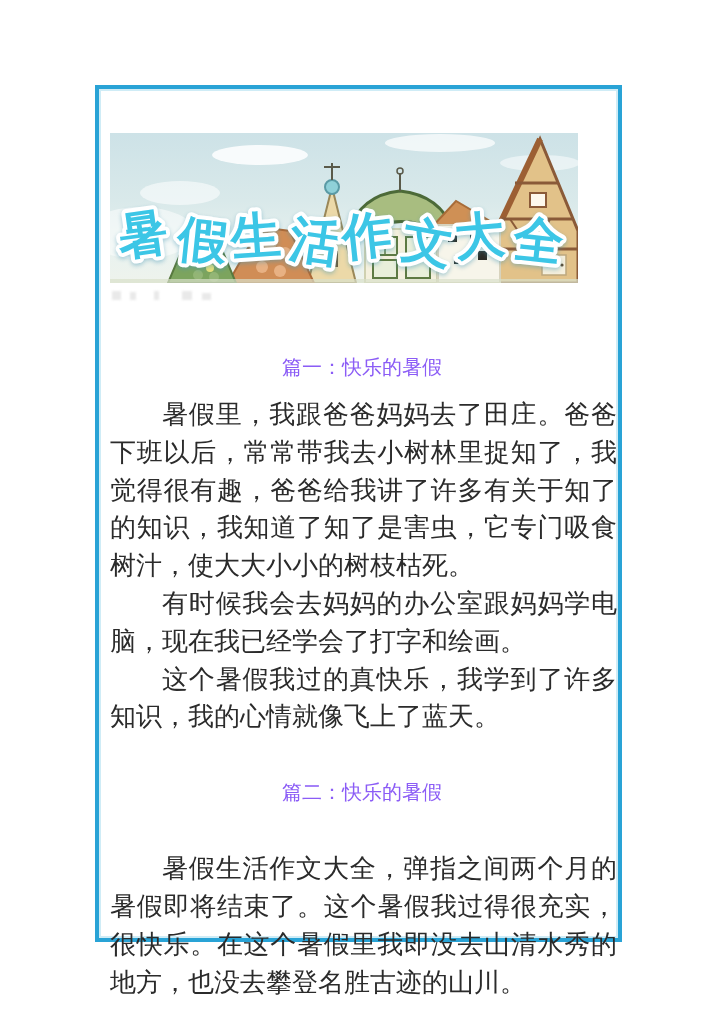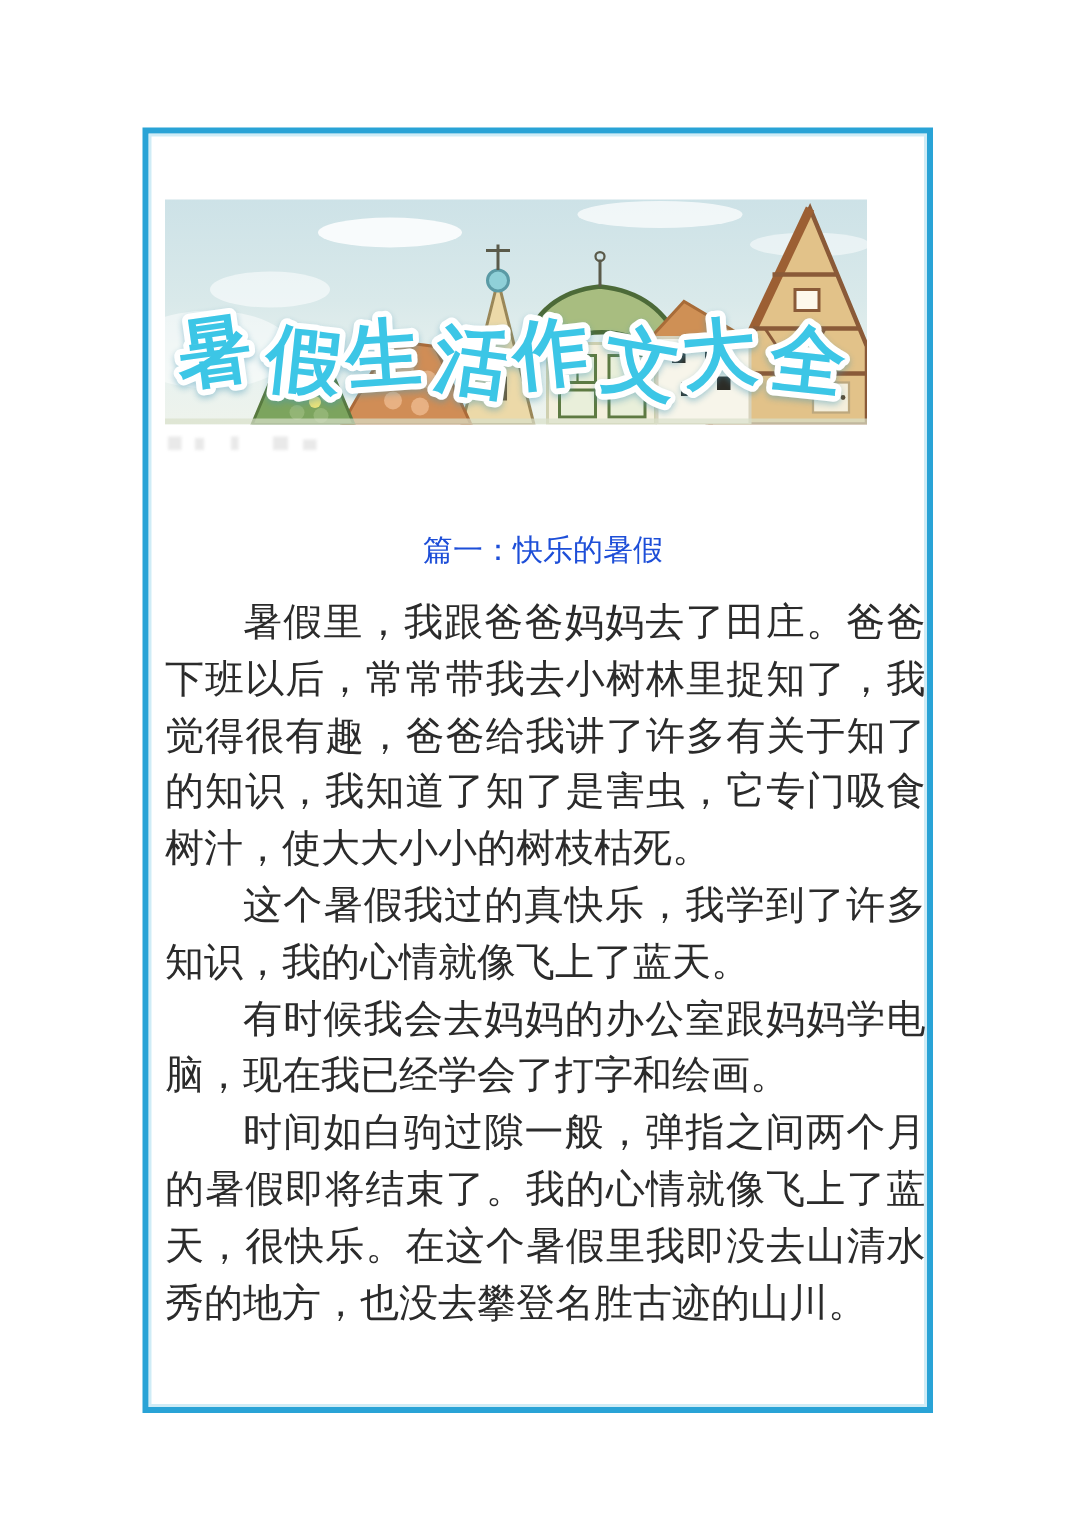--- a/index.html
+++ b/index.html
@@ -31,21 +31,21 @@
       linear-gradient(#888,#888) 72px 2px/10px 9px no-repeat,
       linear-gradient(#888,#888) 92px 4px/9px 7px no-repeat;
     filter:blur(1px);
   }
 
   
   .section-heading {
     margin-top:50px; margin-bottom:15px;
     text-align:center;
     font-size:20px; font-weight:400; line-height:28px;
-    color:#1d4ed8;
+    color:#8b5cf6;
   }
   .section-heading.first { margin-top:50px; }
   .section-heading.second { margin-top:42px; margin-bottom:44px; }
 
   .body-paragraph {
     font-size:26px; line-height:37.8px; color:#2b2b2b;
     text-align:justify; text-indent:2em;
     width:507px;
   }
 </style>
@@ -125,18 +125,19 @@
 
     <svg class="title-layer" viewBox="0 0 468 150">
       <text x="234" y="122" text-anchor="middle" font-size="50" font-weight="bold" letter-spacing="6" rotate="-8 6 -4 8 -6 10 -5 6" fill="#3cc6e6" stroke="#ffffff" stroke-width="8" paint-order="stroke" stroke-linejoin="round" style="font-family:'Liberation Sans','DejaVu Sans',sans-serif; filter:drop-shadow(0 2px 2px rgba(70,150,180,0.45));">暑假生活作文大全</text>
     </svg>
   </div>
 
   <div class="ghost-artifacts"></div>
 
   <h2 class="section-heading first">篇一：快乐的暑假</h2>
   <p class="body-paragraph">暑假里，我跟爸爸妈妈去了田庄。爸爸下班以后，常常带我去小树林里捉知了，我觉得很有趣，爸爸给我讲了许多有关于知了的知识，我知道了知了是害虫，它专门吸食树汁，使大大小小的树枝枯死。</p>
+  <p class="body-paragraph">有时候我会去妈妈的办公室跟妈妈学电脑，现在我已经学会了打字和绘画。</p>
   <p class="body-paragraph">这个暑假我过的真快乐，我学到了许多知识，我的心情就像飞上了蓝天。</p>
-  <p class="body-paragraph">有时候我会去妈妈的办公室跟妈妈学电脑，现在我已经学会了打字和绘画。</p>
 
-  <p class="body-paragraph">时间如白驹过隙一般，弹指之间两个月的暑假即将结束了。我的心情就像飞上了蓝天，很快乐。在这个暑假里我即没去山清水秀的地方，也没去攀登名胜古迹的山川。</p>
+  <h2 class="section-heading second">篇二：快乐的暑假</h2>
+  <p class="body-paragraph">暑假生活作文大全，弹指之间两个月的暑假即将结束了。这个暑假我过得很充实，很快乐。在这个暑假里我即没去山清水秀的地方，也没去攀登名胜古迹的山川。</p>
 
 </div>
 
 </body></html>

